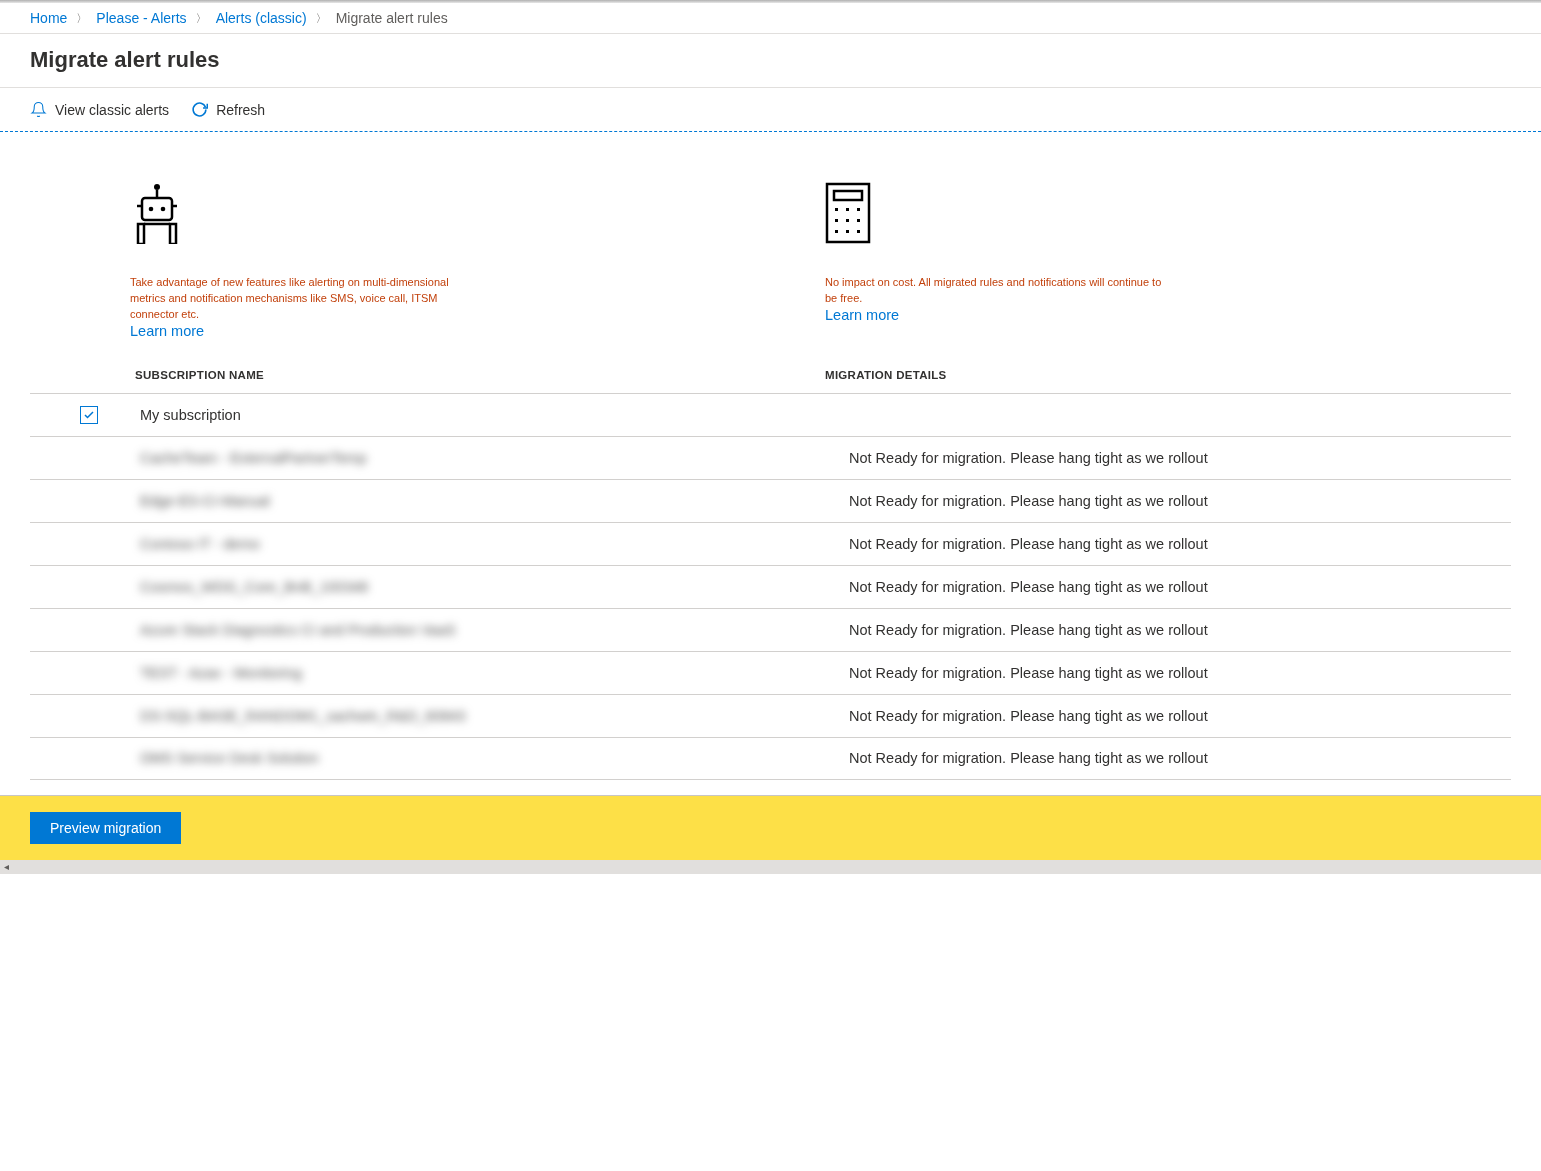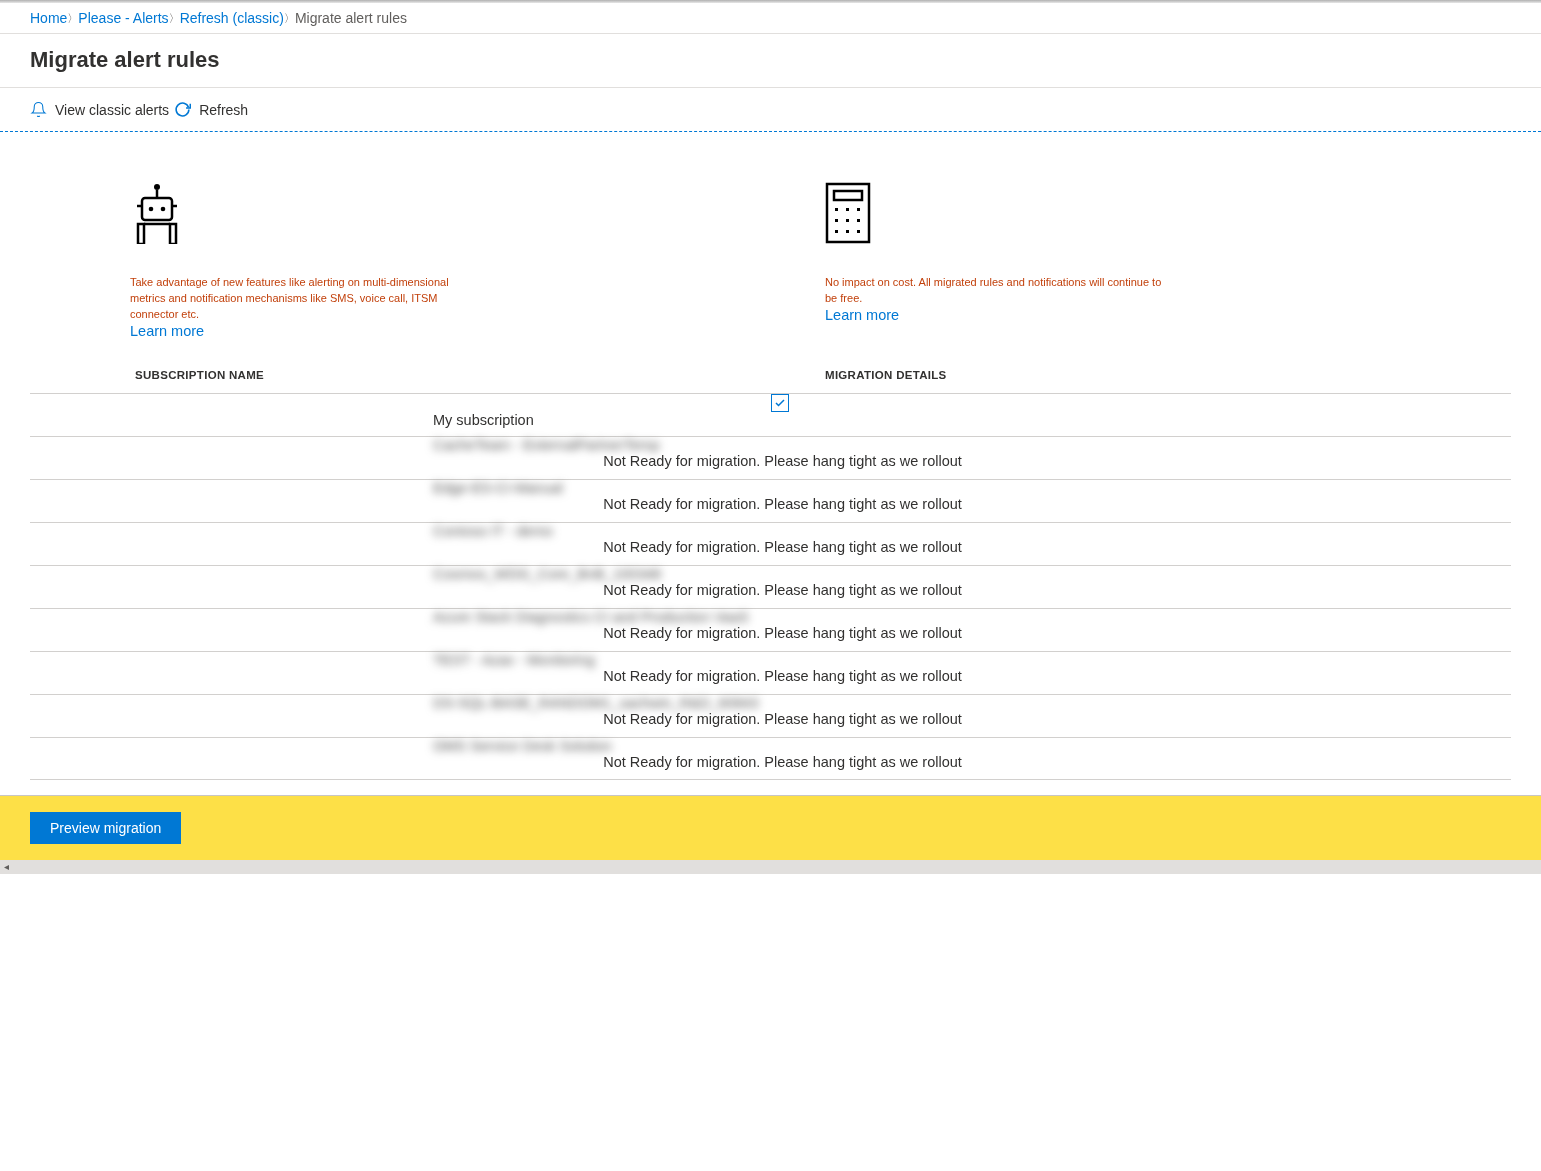--- a/index.html
+++ b/index.html
@@ -18,20 +18,21 @@
     .top-gradient {
       height: 3px;
       background: linear-gradient(to bottom, #b0b0b0, #e8e8e8);
     }
     .breadcrumb {
       padding: 7px 44px 7px 30px;
       border-bottom: 1px solid #e1dfdd;
       font-size: 14px;
       display: flex;
       align-items: center;
+      gap: 9px;
     }
     .breadcrumb a {
       color: #0078d4;
       text-decoration: none;
       cursor: pointer;
     }
     .breadcrumb .sep {
       color: #605e5c;
       font-size: 11px;
     }
@@ -41,21 +42,21 @@
     .page-title {
       font-size: 22px;
       font-weight: 600;
       padding: 13px 30px 14px 30px;
       border-bottom: 1px solid #e1dfdd;
       color: #323130;
     }
     .toolbar {
       padding: 13px 30px 13px 30px;
       display: flex;
-      gap: 5px;
+      gap: 22px;
       border-bottom: 1px dashed #0078d4;
       align-items: center;
     }
     .toolbar-btn {
       display: flex;
       align-items: center;
       gap: 8px;
       cursor: pointer;
       color: #323130;
       font-size: 14px;
@@ -110,21 +111,20 @@
     .col-details {
       flex: 1;
     }
     .table-row {
       display: flex;
       align-items: center;
       border-top: 1px solid #d2d0ce;
       height: 43px;
       font-size: 14.5px;
       color: #323130;
-      flex-direction: column;
     }
     .table-row:last-child {
       border-bottom: 1px solid #d2d0ce;
     }
     .checkbox {
       width: 18px;
       height: 18px;
       border: 1px solid #0078d4;
       margin-left: 50px;
       display: flex;
@@ -178,21 +178,21 @@
 </head>
 <body>
 
 <div class="top-gradient"></div>
 
 <div class="breadcrumb">
   <a>Home</a>
   <span class="sep">〉</span>
   <a>Please - Alerts</a>
   <span class="sep">〉</span>
-  <a>Refresh (classic)</a>
+  <a>Alerts (classic)</a>
   <span class="sep">〉</span>
   <span class="current">Migrate alert rules</span>
 </div>
 
 <h1 class="page-title">Migrate alert rules</h1>
 
 <div class="toolbar">
   <div class="toolbar-btn">
     <span class="icon">
       <svg width="17" height="17" viewBox="0 0 24 24" fill="none" stroke="#0078d4" stroke-width="1.5">

